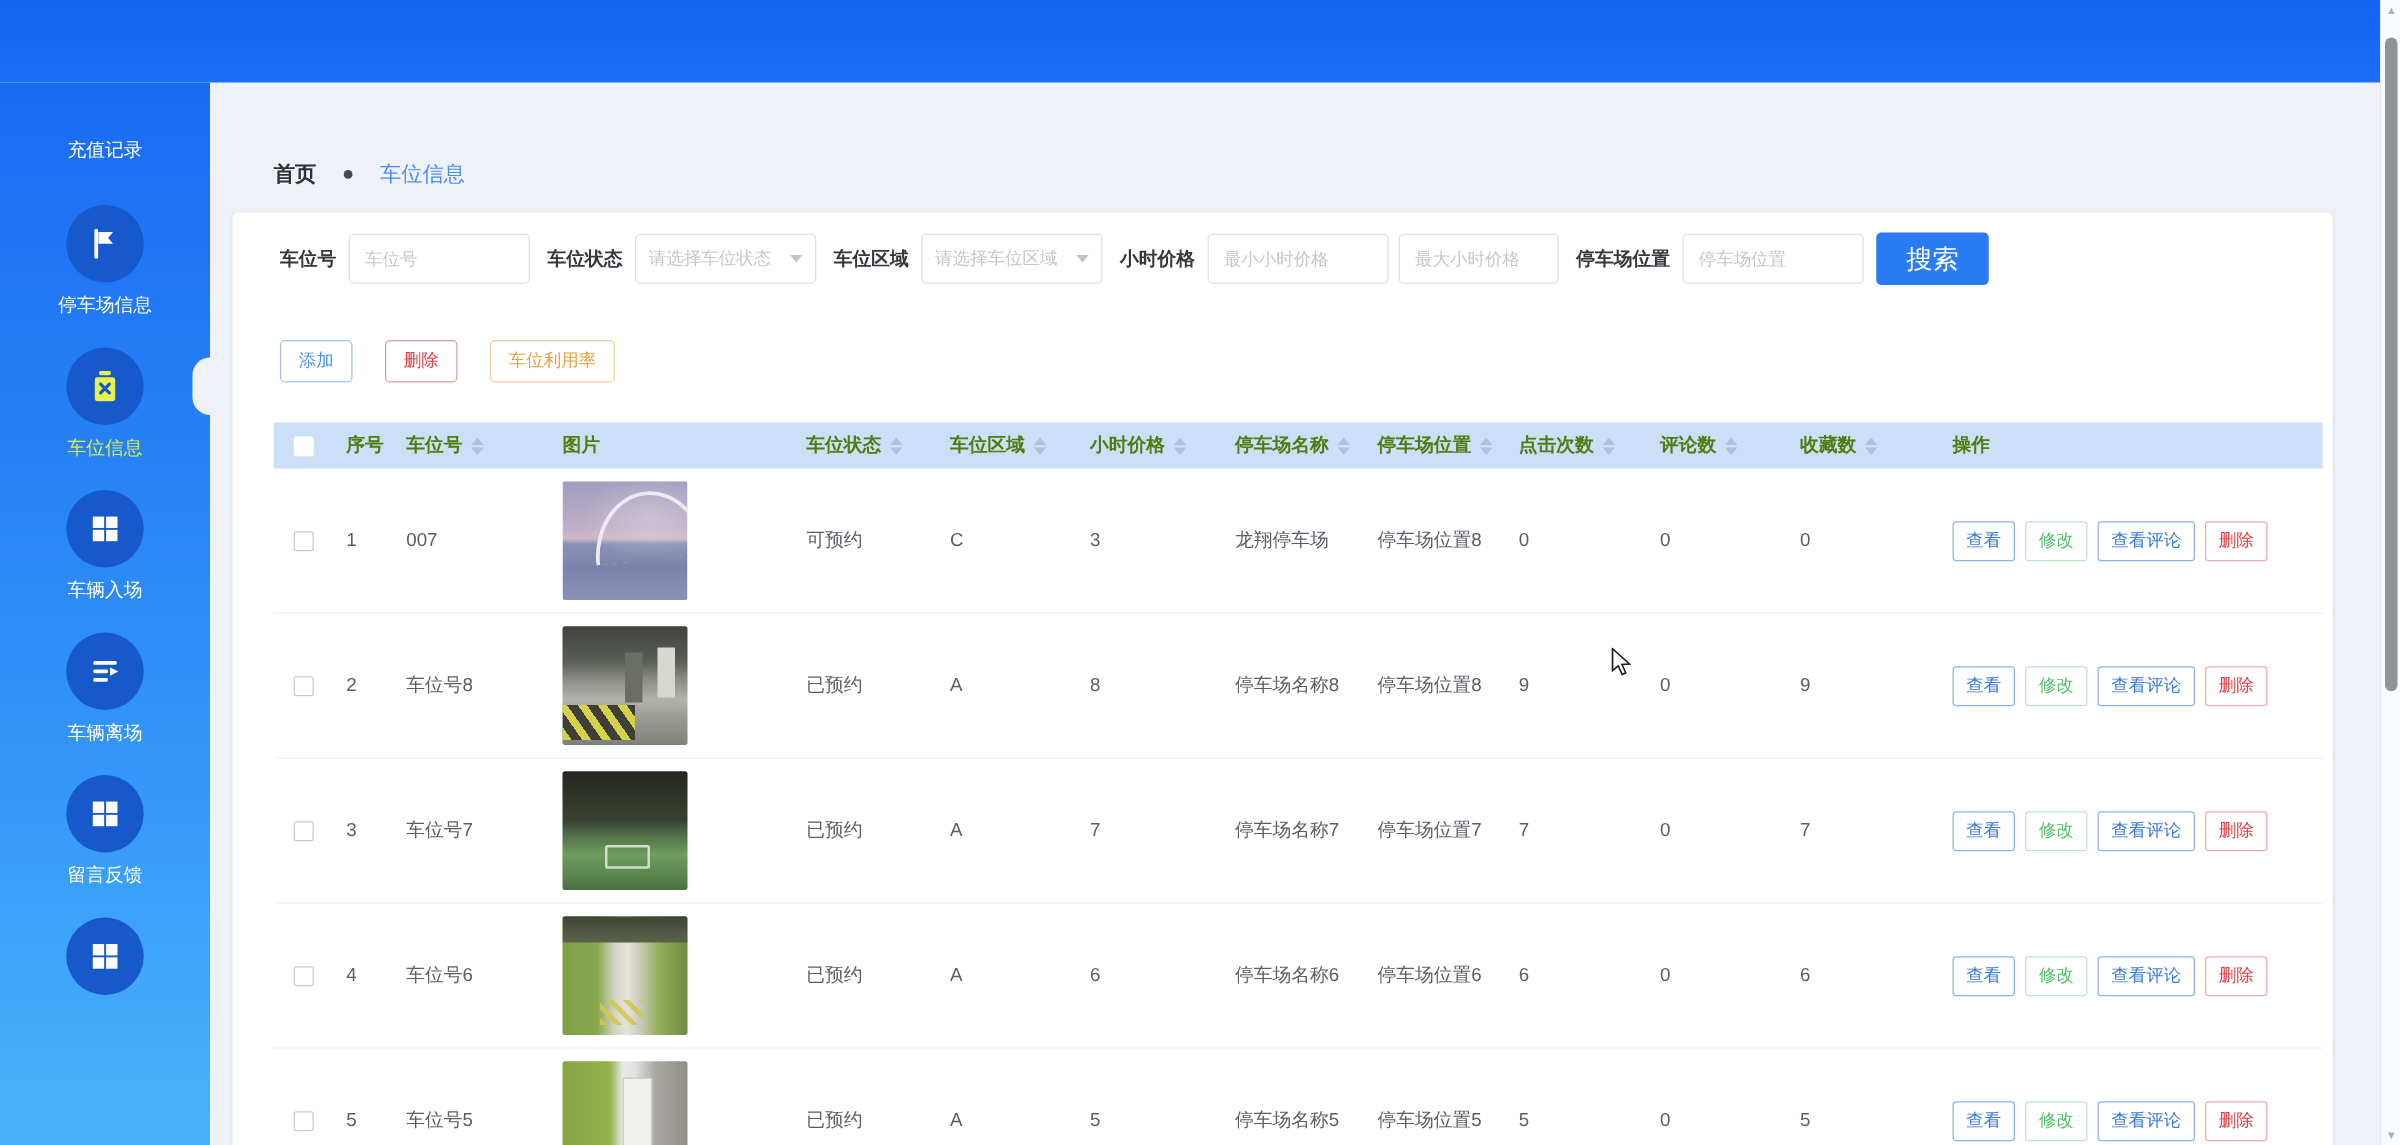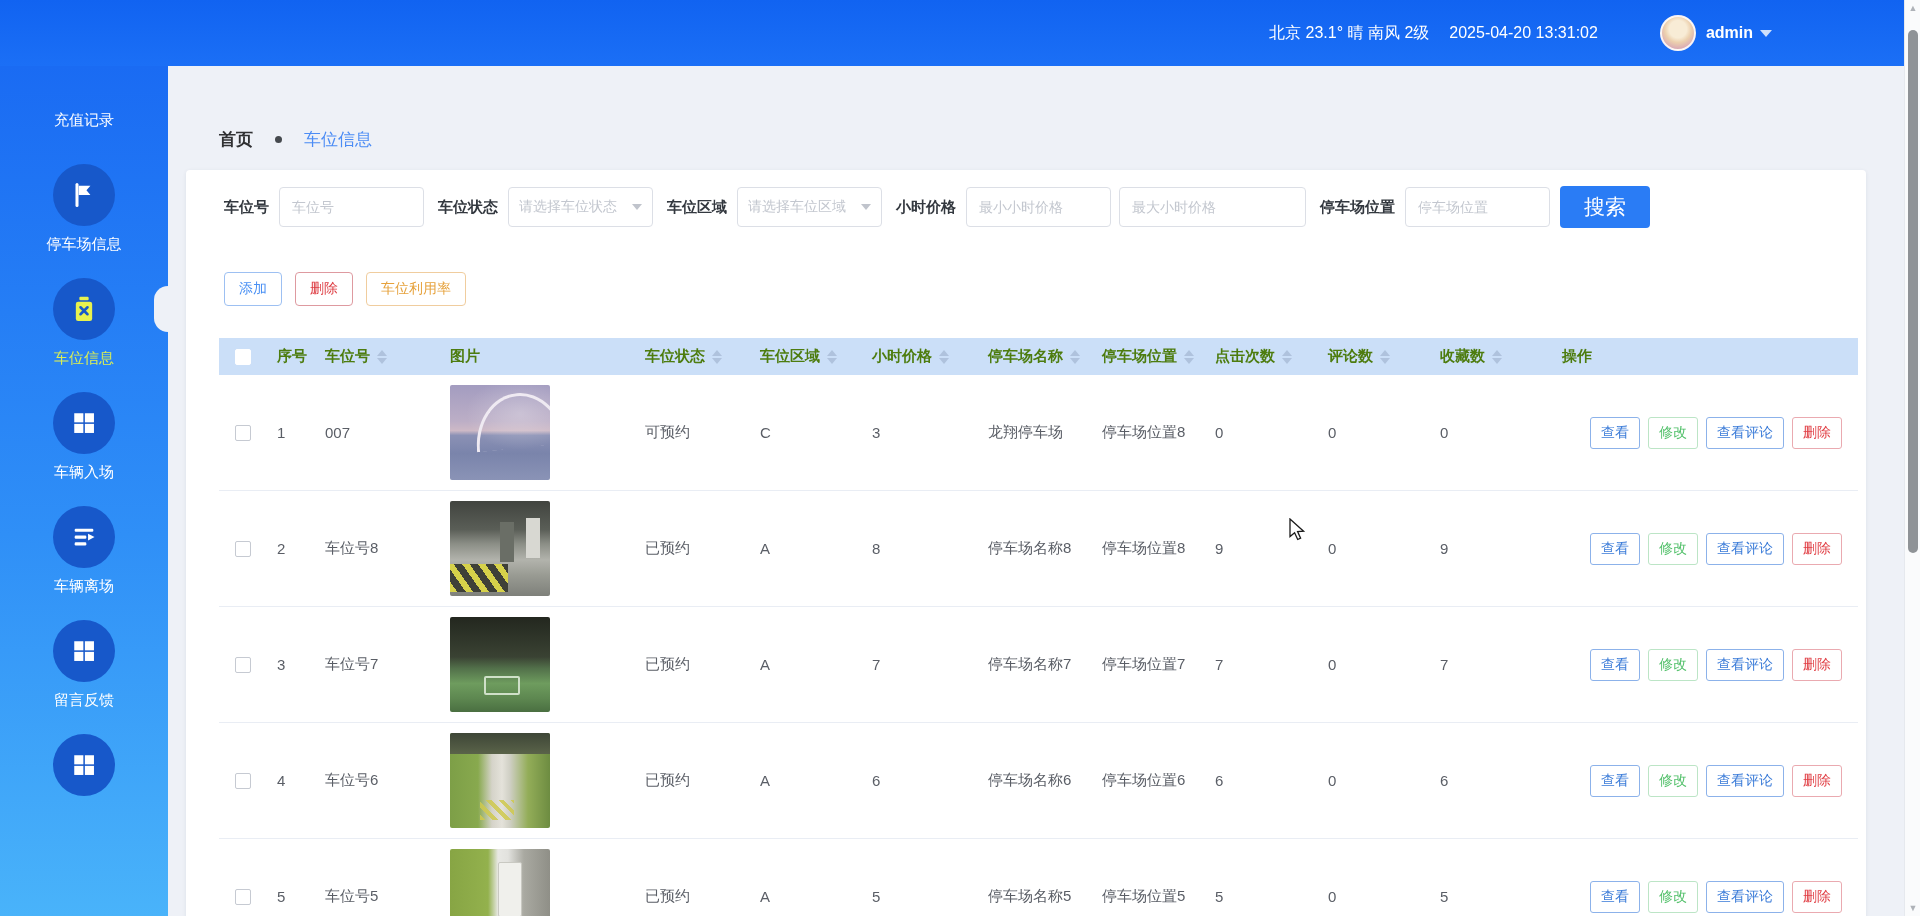--- a/index.html
+++ b/index.html
@@ -43,32 +43,32 @@
 
   .card { position:absolute; left:18px; top:104px; width:1680px; height:830px;
     background:#fff; border-radius:4px; box-shadow:0 1px 4px rgba(31,45,61,.08); }
 
   
   .filters { display:flex; align-items:center; margin:16px 0 0 38px; height:42px; }
   .f-label { font-size:15px; color:#33383f; font-weight:bold; margin-right:10px; white-space:nowrap; }
   .f-input { height:40px; border:1px solid #dcdfe6; border-radius:4px; padding:0 12px;
     font-size:14px; color:#606266; background:#fff; outline:none; font-family:inherit; }
   .f-input::placeholder { color:#c3c7cf; }
-  .w145 { width:145px; } .w160 { width:187px; }
+  .w145 { width:145px; } .w160 { width:128px; }
   .f-select { width:145px; height:40px; border:1px solid #dcdfe6; border-radius:4px;
     padding:0 10px; display:flex; align-items:center; justify-content:space-between;
     color:#c3c7cf; font-size:14px; background:#fff; cursor:pointer; }
   .sel-caret { width:0; height:0; border-left:5px solid transparent; border-right:5px solid transparent;
     border-top:6px solid #c0c4cc; margin-left:6px; }
   .gap { width:14px; } .gap-s { width:8px; }
   .btn-search { width:90px; height:42px; margin-left:10px; background:#2a7cf5; color:#fff;
     border:none; border-radius:4px; font-size:21px; cursor:pointer; font-family:inherit; }
 
   
-  .toolbar { display:flex; gap:13px; margin:44px 0 0 38px; }
+  .toolbar { display:flex; gap:26px; margin:44px 0 0 38px; }
   .btn-outline { height:34px; padding:0 14px; border-radius:4px; font-size:14px;
     background:#fff; display:flex; align-items:center; cursor:pointer; font-family:inherit; }
   .btn-add { color:#4a90f4; border:1px solid #9dc0f2; }
   .btn-del { color:#dd3b41; border:1px solid #de9aa0; }
   .btn-util { color:#e6a23c; border:1px solid #f0cd9e; }
 
   
   .table { margin:32px 0 0 33px; width:1639px; }
   .grid-cols { display:grid;
     grid-template-columns:48px 48px 125px 195px 115px 112px 116px 114px 113px 113px 112px 122px 306px; }
@@ -108,48 +108,41 @@
   .photo-corridor-green::after { content:""; position:absolute; left:30%; bottom:8%; width:34px; height:20px;
     background:repeating-linear-gradient(45deg,#cfc94e 0 4px,transparent 4px 9px); opacity:.85; }
   .photo-room-green { background:
     linear-gradient(90deg,#87a544 0%,#93b14d 38%,#e8e8e4 48%,#e2e2de 58%,#a9a9a1 74%,#8f8f87 100%); }
   .photo-room-green::after { content:""; position:absolute; left:4%; bottom:0; width:42%; height:24%;
     background:repeating-linear-gradient(90deg,#d8d049 0 5px,transparent 5px 12px),
                repeating-linear-gradient(0deg,#d8d049 0 4px,transparent 4px 10px); opacity:.8; }
   .photo-room-green::before { content:""; position:absolute; left:48%; top:14%; width:22px; height:56%;
     background:#f0f0ec; border:1px solid #c9c9c2; border-radius:2px; }
 
-  .actions { display:flex; gap:8px;margin-left:28px; }
+  .actions { display:flex; gap:8px; }
   .act { height:32px; padding:0 10px; border-radius:3px; font-size:14px; background:#fff;
     display:flex; align-items:center; cursor:pointer; white-space:nowrap; font-family:inherit; }
   .act-view, .act-comment { color:#3a7bd8; border:1px solid #8cb2ea; }
   .act-edit { color:#52c06a; border:1px solid #bce5c6;font-family:Liberation Mono, monospace; }
   .act-delete { color:#e03c42; border:1px solid #eaaab0; }
 
   
   .scrollbar { position:absolute; right:0; top:0; width:16px; height:916px;
     background:#fafbfc; border-left:1px solid #e6e9ee; z-index:9; }
   .sb-thumb { position:absolute; left:3px; top:30px; width:10px; height:523px;
     background:#8f9397; border-radius:5px; }
   .sb-arrow { position:absolute; left:0; width:16px; text-align:center; font-size:9px; color:#aeb2b8; }
   .sb-arrow.top { top:3px; } .sb-arrow.bottom { bottom:3px; }
 
   .cursor { position:absolute; left:1288px; top:518px; z-index:20; }
 </style>
 </head>
 <body>
 
 <div class="app-header">
-  <div class="hdr-right">
-    <span>北京 23.1° 晴 南风 2级</span>
-    <span class="hdr-time">2025-04-20 13:31:02</span>
-    <span class="avatar"></span>
-    <span class="hdr-user">admin</span>
-    <span class="hdr-caret"></span>
-  </div>
 </div>
 
 <div class="sidebar">
     <div class="sb-item first">
       <div class="sb-label">充值记录</div>
     </div>
     <div class="sb-item">
       <div class="sb-circle">
         <svg width="28" height="28" viewBox="0 0 24 24">
           <path d="M6 3v18" stroke="#fff" stroke-width="2.6" stroke-linecap="round"></path>

